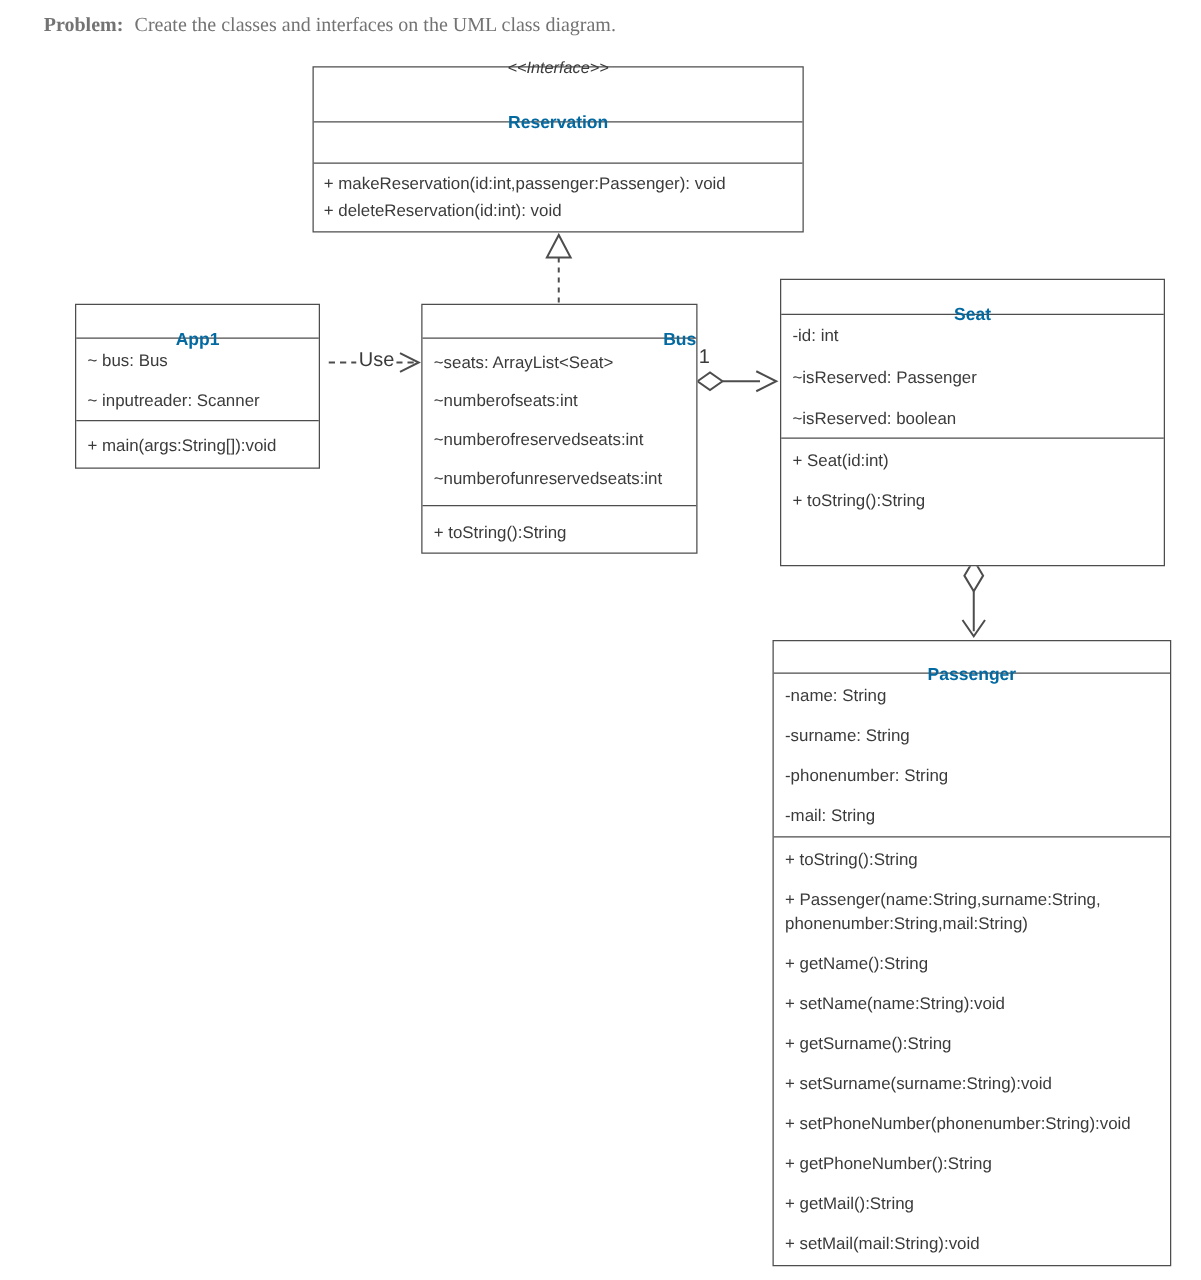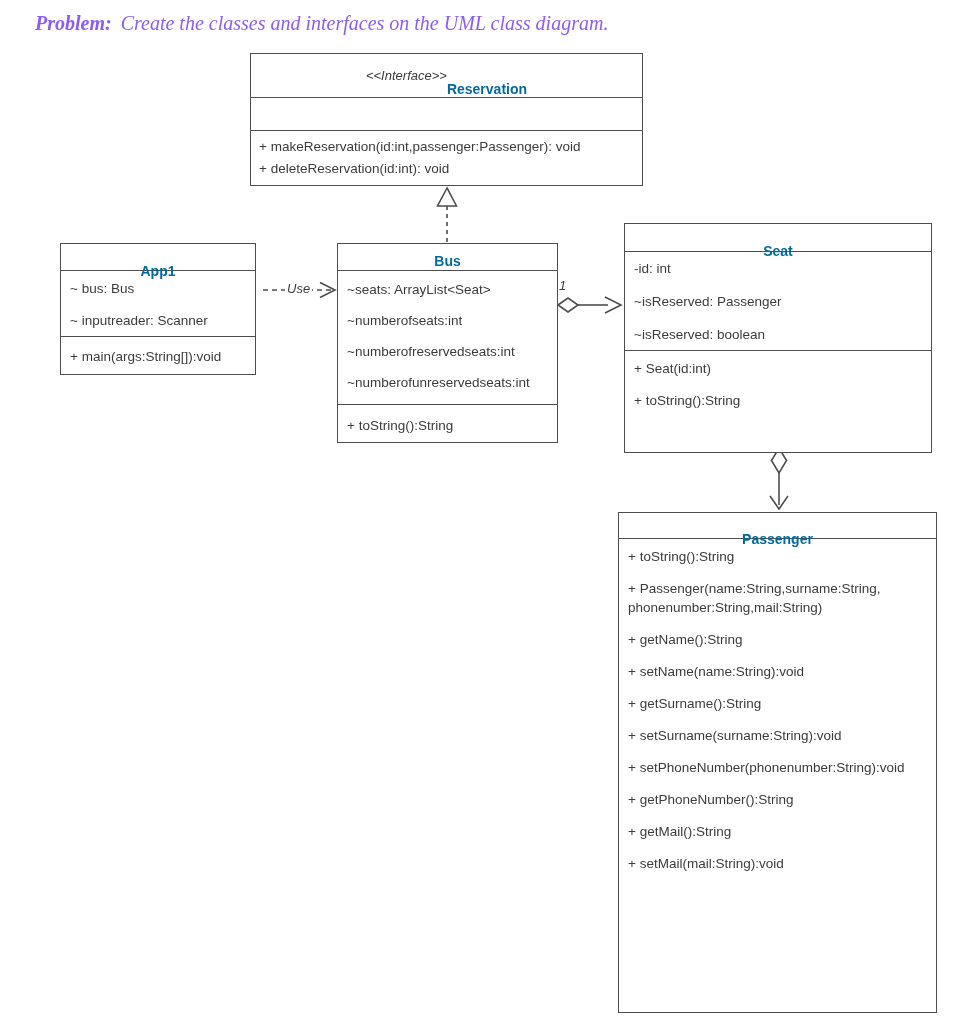--- a/index.html
+++ b/index.html
@@ -15,39 +15,38 @@
     height: 1024px;
     background: var(--bg);
     font-family: "Liberation Sans", sans-serif;
     overflow: hidden;
   }
   .problem {
     position: absolute;
     left: 35px;
     top: 12px;
     font-family: "Liberation Serif", serif;
-    font-size: 20px;
-    color: #8b5cf6;
+    font-size: 16px;
+    color: #737373;
     white-space: nowrap;
-    font-style: italic;
   }
   .problem .plabel { font-weight: bold; margin-right: 9px; }
 
   
   .uml-box {
     position: absolute;
     background: var(--bg);
     border: 1.8px solid var(--line);
     display: flex;
     flex-direction: column;
   }
   .uml-head {
     border-bottom: 1.8px solid var(--line);
     display: flex;
-    flex-direction: row;
+    flex-direction: column;
     align-items: center;
     justify-content: center;
     flex: none;
   }
   .uml-title {
     font-weight: bold;
     font-size: 14px;
     color: #0369a1;
     line-height: 17px;
     margin-top: 28px;
@@ -103,24 +102,23 @@
     left: 0; top: 0;
     width: 961px; height: 1024px;
     pointer-events: none;
   }
   .connectors line, .connectors polyline, .connectors polygon {
     stroke: var(--line);
     stroke-width: 1.6;
   }
   .conn-label {
     position: absolute;
-    font-size: 13px;
+    font-size: 16px;
     line-height: 14px;
     color: var(--ink);
-    font-style: italic;
   }
   #label-use { left: 285px; top: 282px; background: var(--bg); padding: 0 2px; }
   #label-mult-bus-seat { left: 559px; top: 279px; }
   #label-mult-seat-passenger { left: 785px; top: 429px; }
 </style>
 </head>
 <body>
 
 <div class="page">
 
@@ -206,20 +204,26 @@
     </div>
     <div class="uml-methods">
       <div class="member">+ Seat(id:int)</div>
       <div class="member">+ toString():String</div>
     </div>
   </div>
 
   <div class="uml-box" id="box-passenger">
     <div class="uml-head">
       <div class="uml-title">Passenger</div>
+    </div>
+    <div class="uml-attrs">
+      <div class="member">-name: String</div>
+      <div class="member">-surname: String</div>
+      <div class="member">-phonenumber: String</div>
+      <div class="member">-mail: String</div>
     </div>
     <div class="uml-methods">
       <div class="member">+ toString():String</div>
       <div class="member">+ Passenger(name:String,surname:String, phonenumber:String,mail:String)</div>
       <div class="member">+ getName():String</div>
       <div class="member">+ setName(name:String):void</div>
       <div class="member">+ getSurname():String</div>
       <div class="member">+ setSurname(surname:String):void</div>
       <div class="member">+ setPhoneNumber(phonenumber:String):void</div>
       <div class="member">+ getPhoneNumber():String</div>

